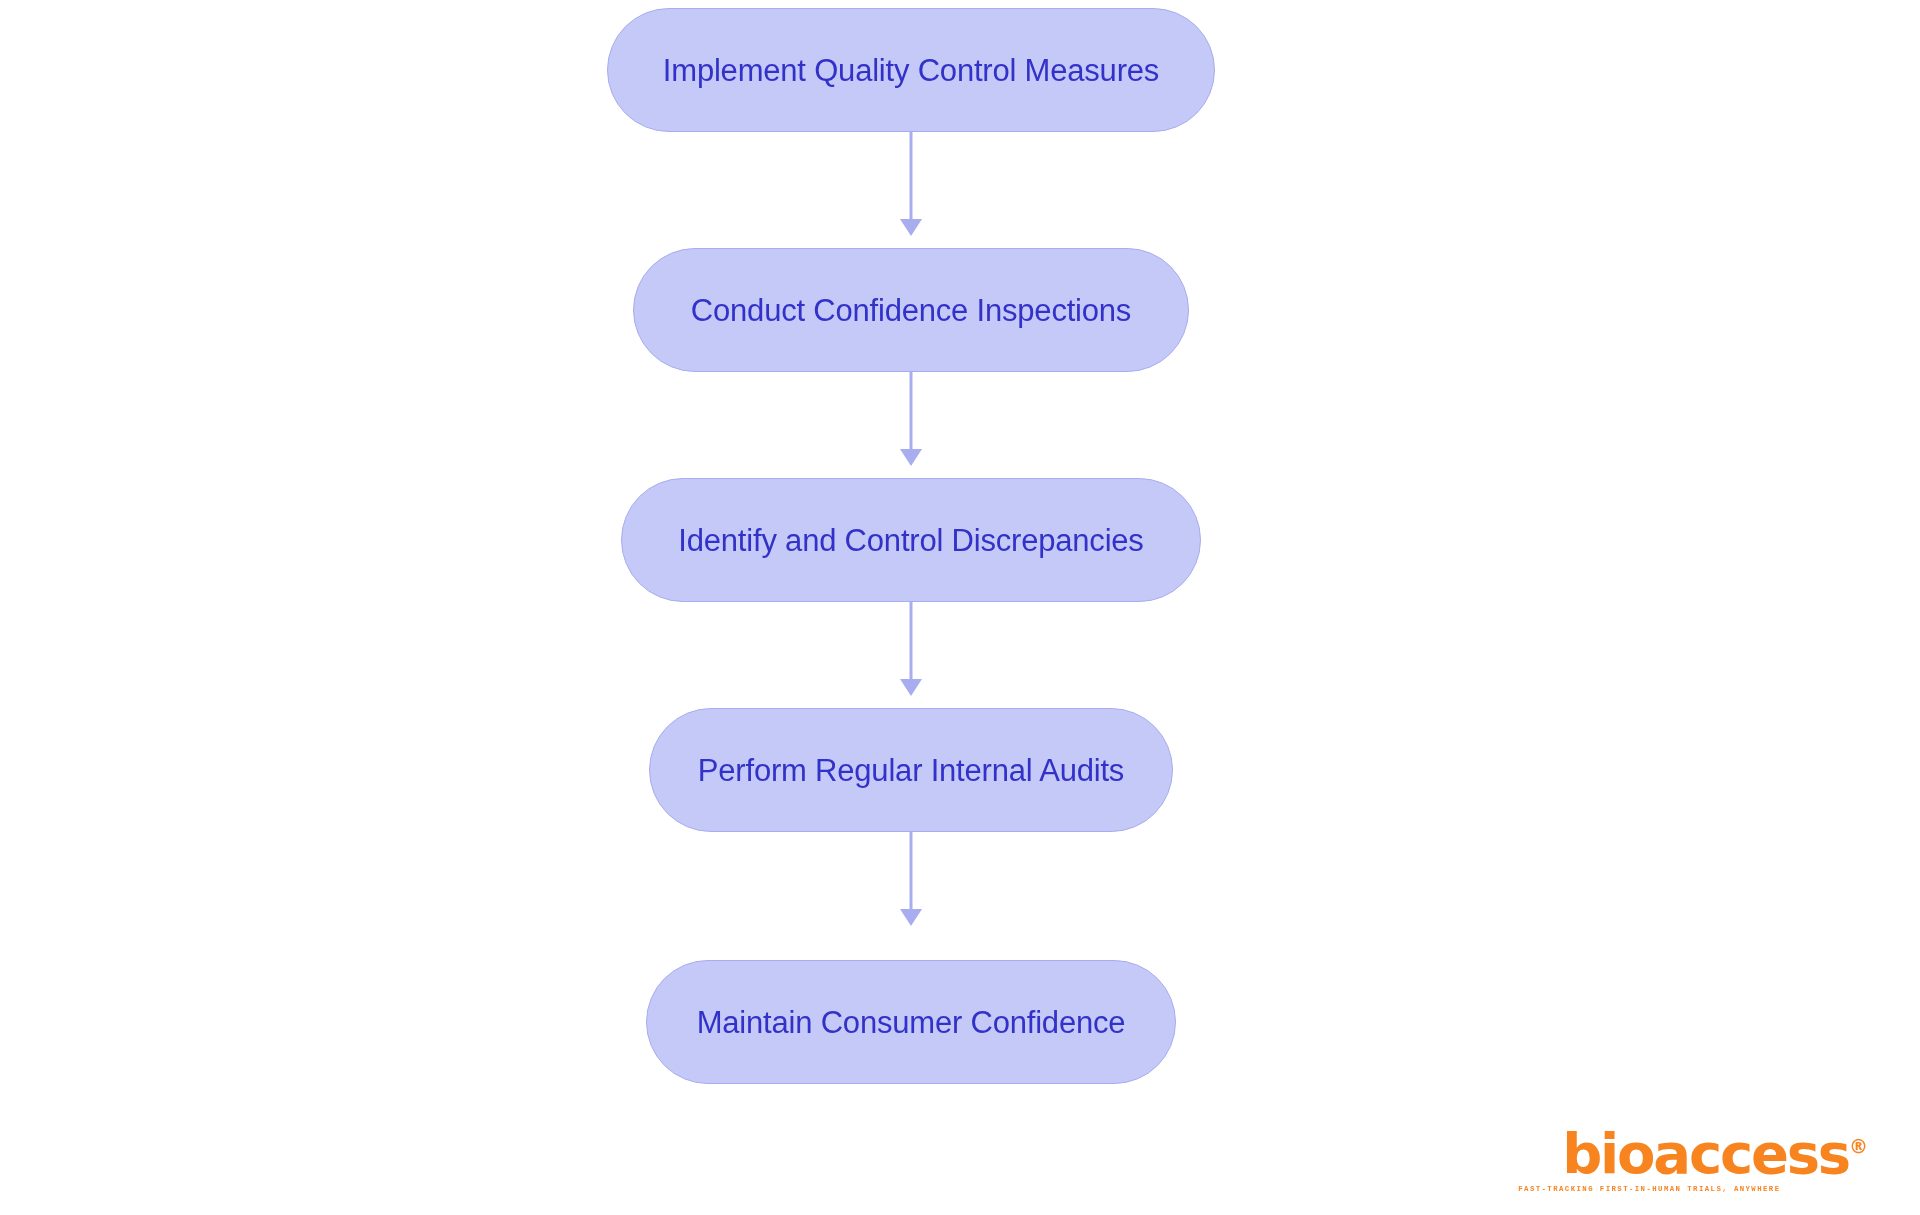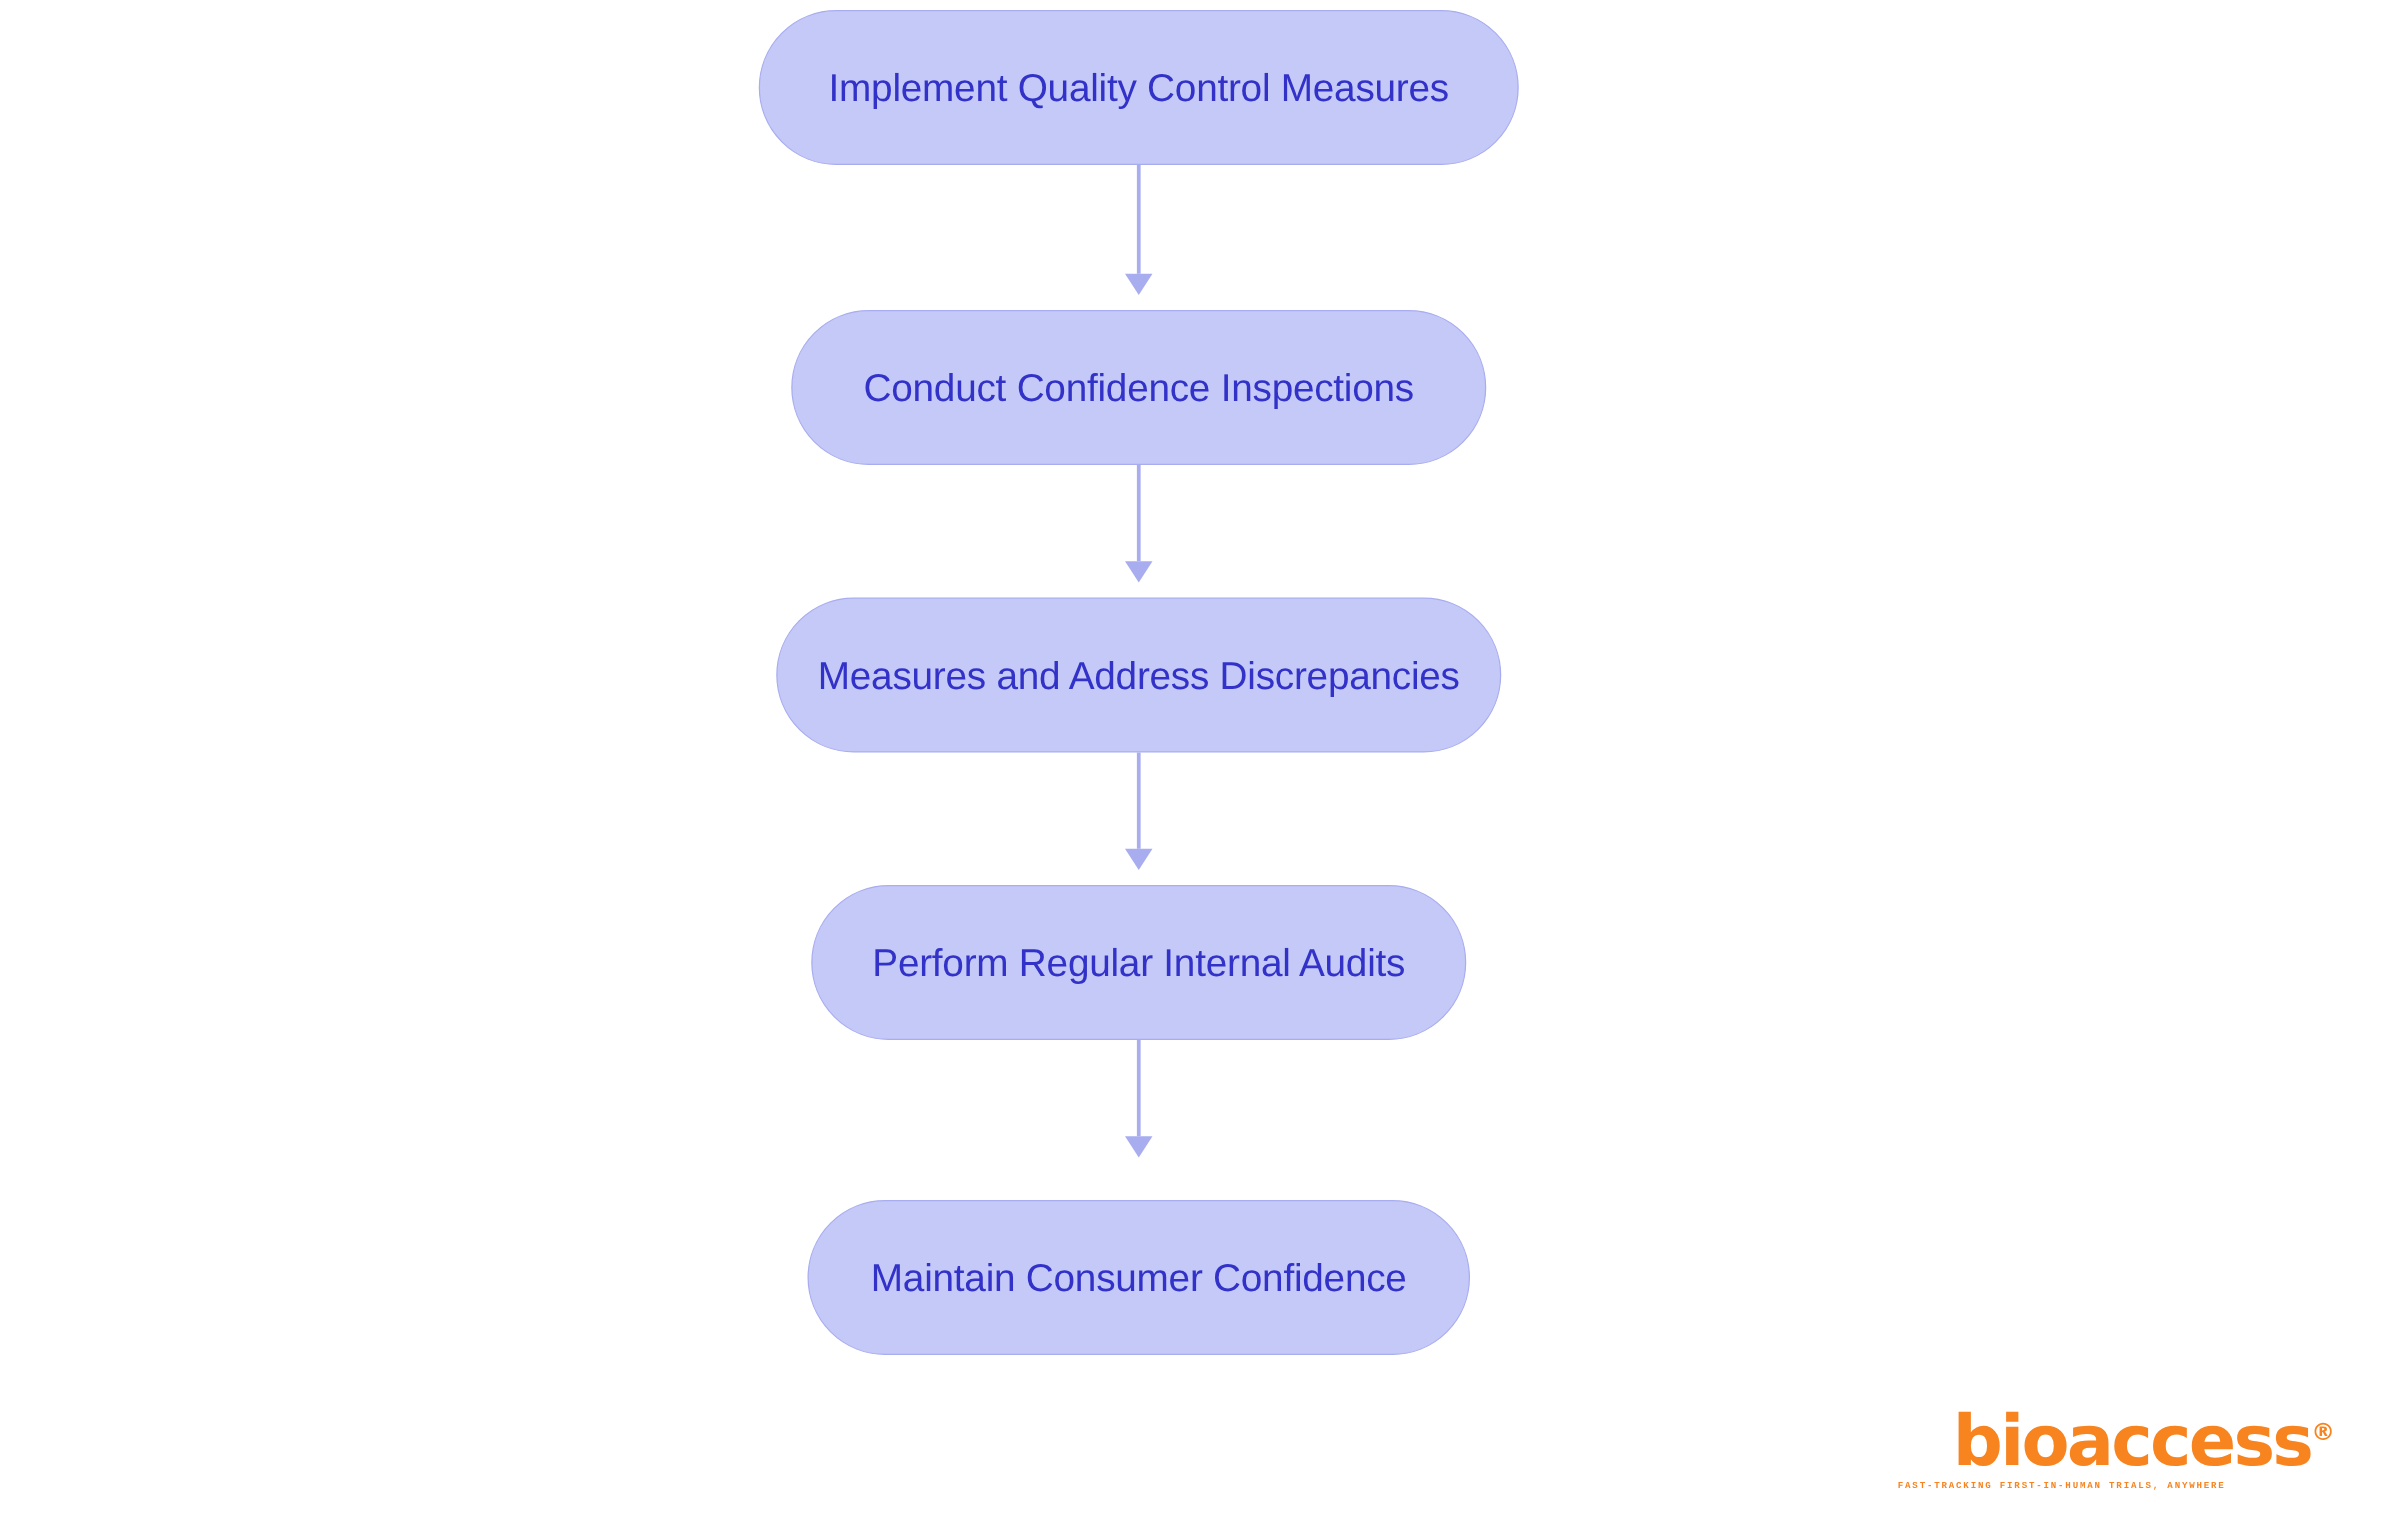--- a/index.html
+++ b/index.html
@@ -155,21 +155,21 @@
     <div class="node node-1">
       <span class="node-label">Conduct Confidence Inspections</span>
     </div>
 
     <div class="connector conn-1">
       <div class="stem"></div>
       <div class="head"></div>
     </div>
 
     <div class="node node-2">
-      <span class="node-label">Measures and Address Discrepancies</span>
+      <span class="node-label">Identify and Control Discrepancies</span>
     </div>
 
     <div class="connector conn-2">
       <div class="stem"></div>
       <div class="head"></div>
     </div>
 
     <div class="node node-3">
       <span class="node-label">Perform Regular Internal Audits</span>
     </div>

